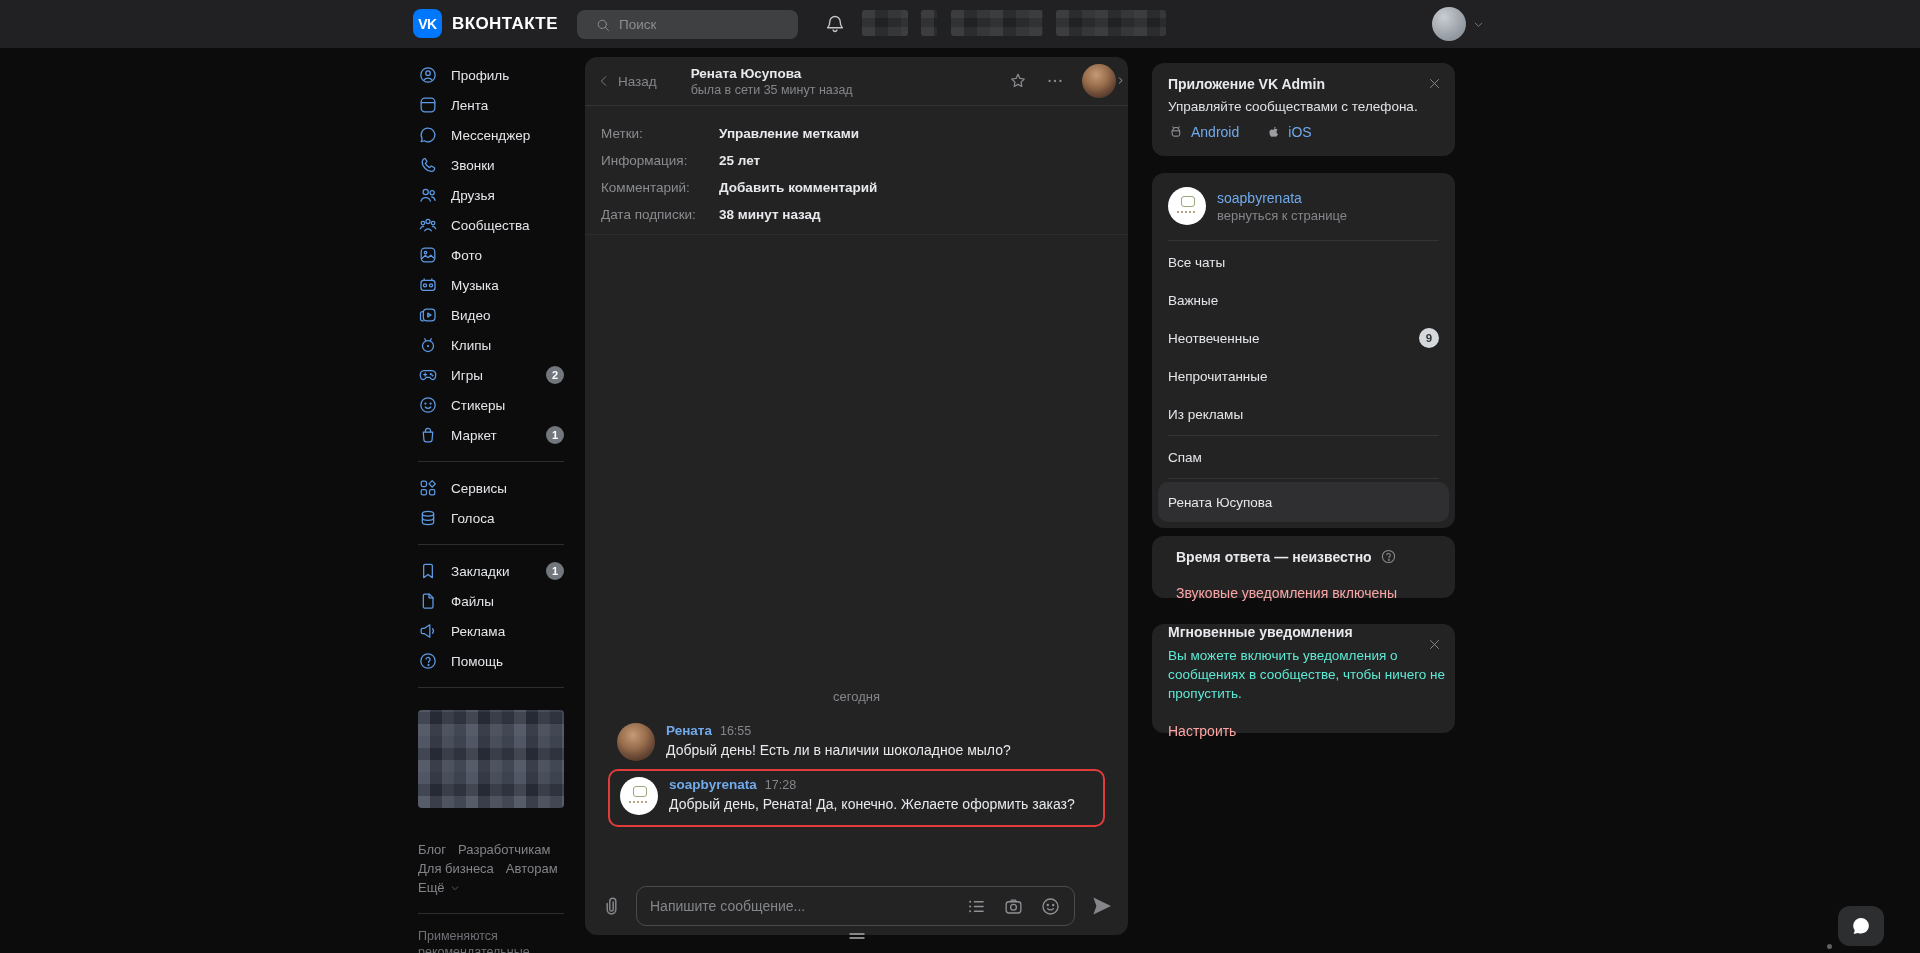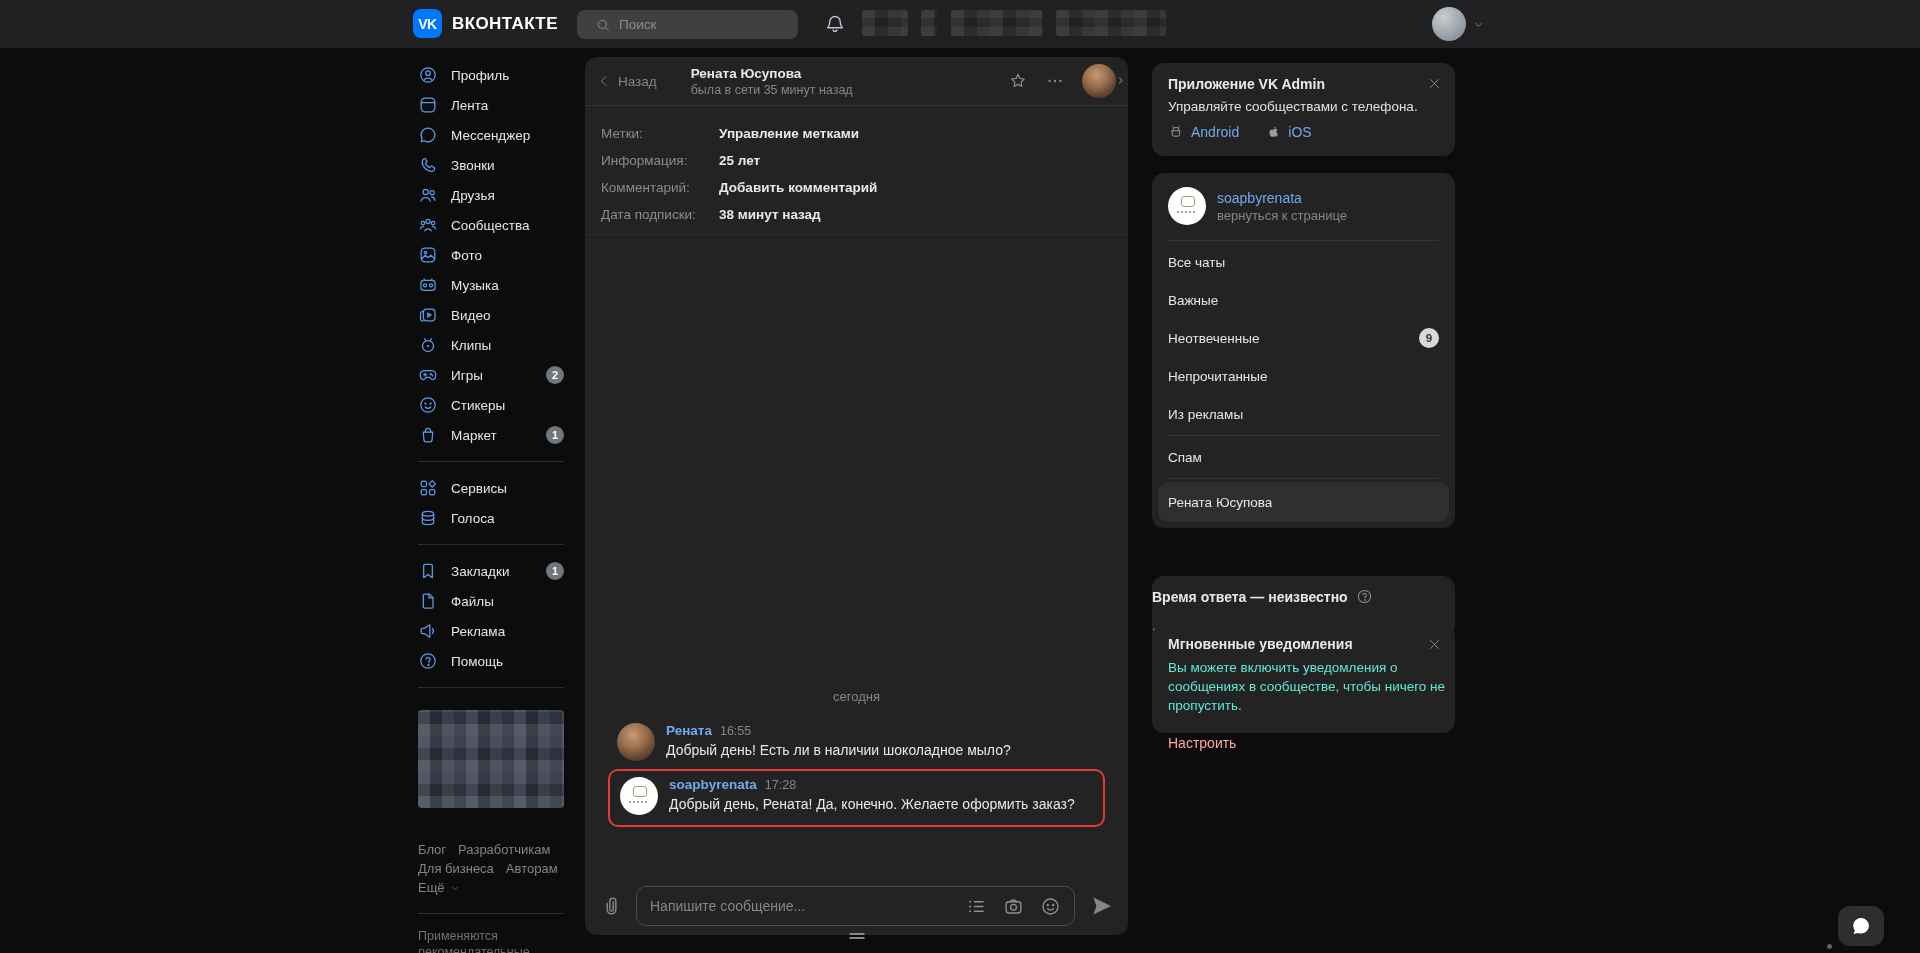--- a/index.html
+++ b/index.html
@@ -101,25 +101,25 @@
   #card-chats{top:173px;height:355px;padding:0 0 6px}
   .comm-head{display:flex;align-items:center;gap:11px;padding:14px 16px 13px}
   .comm-name{font-size:14px;font-weight:500;color:#71aaeb;cursor:pointer}
   .comm-sub{font-size:13px;color:#84868a;margin-top:2px}
   .filter-divider{height:1px;background:#333436;margin:2px 16px}
   .filter-item{height:38px;display:flex;align-items:center;padding:0 16px;font-size:13.5px;font-weight:500;
                color:#e4e6e9;cursor:pointer}
   .filter-item.active{background:#2f2f31;border-radius:10px;margin:3px 6px;padding:0 10px;height:40px}
   .filter-badge{margin-left:auto;width:20px;height:20px;border-radius:50%;background:#d6d9dc;color:#333436;
                 font-size:11.5px;font-weight:600;display:flex;align-items:center;justify-content:center}
-  #card-response{top:576px;height:62px;padding:12px 0}
+  #card-response{top:536px;height:62px;padding:12px 24px}
   .resp-row{display:flex;align-items:center;gap:8px}
   .q-icon{width:17px;height:17px;color:#8a8c90;cursor:pointer}
   .card-link{font-size:14px;color:#fca5a5;margin-top:20px;cursor:pointer}
-  #card-notif{top:624px;height:109px;padding:12px 16px}
+  #card-notif{top:624px;height:109px;padding:0 16px}
   .notif-body{font-size:13.5px;color:#5eead4;line-height:19px;margin-top:6px;width:300px}
   .float-chat{position:absolute;left:1838px;top:906px;width:46px;height:40px;border-radius:12px;background:#2d2e30;
               display:flex;align-items:center;justify-content:center;cursor:pointer}
   .float-chat .icon{width:22px;height:22px;color:#fff}
   .float-dot{position:absolute;left:1827px;top:944px;width:5px;height:5px;border-radius:50%;background:#5f6164}
 </style>
 </head>
 <body>
 
 <div id="app">

